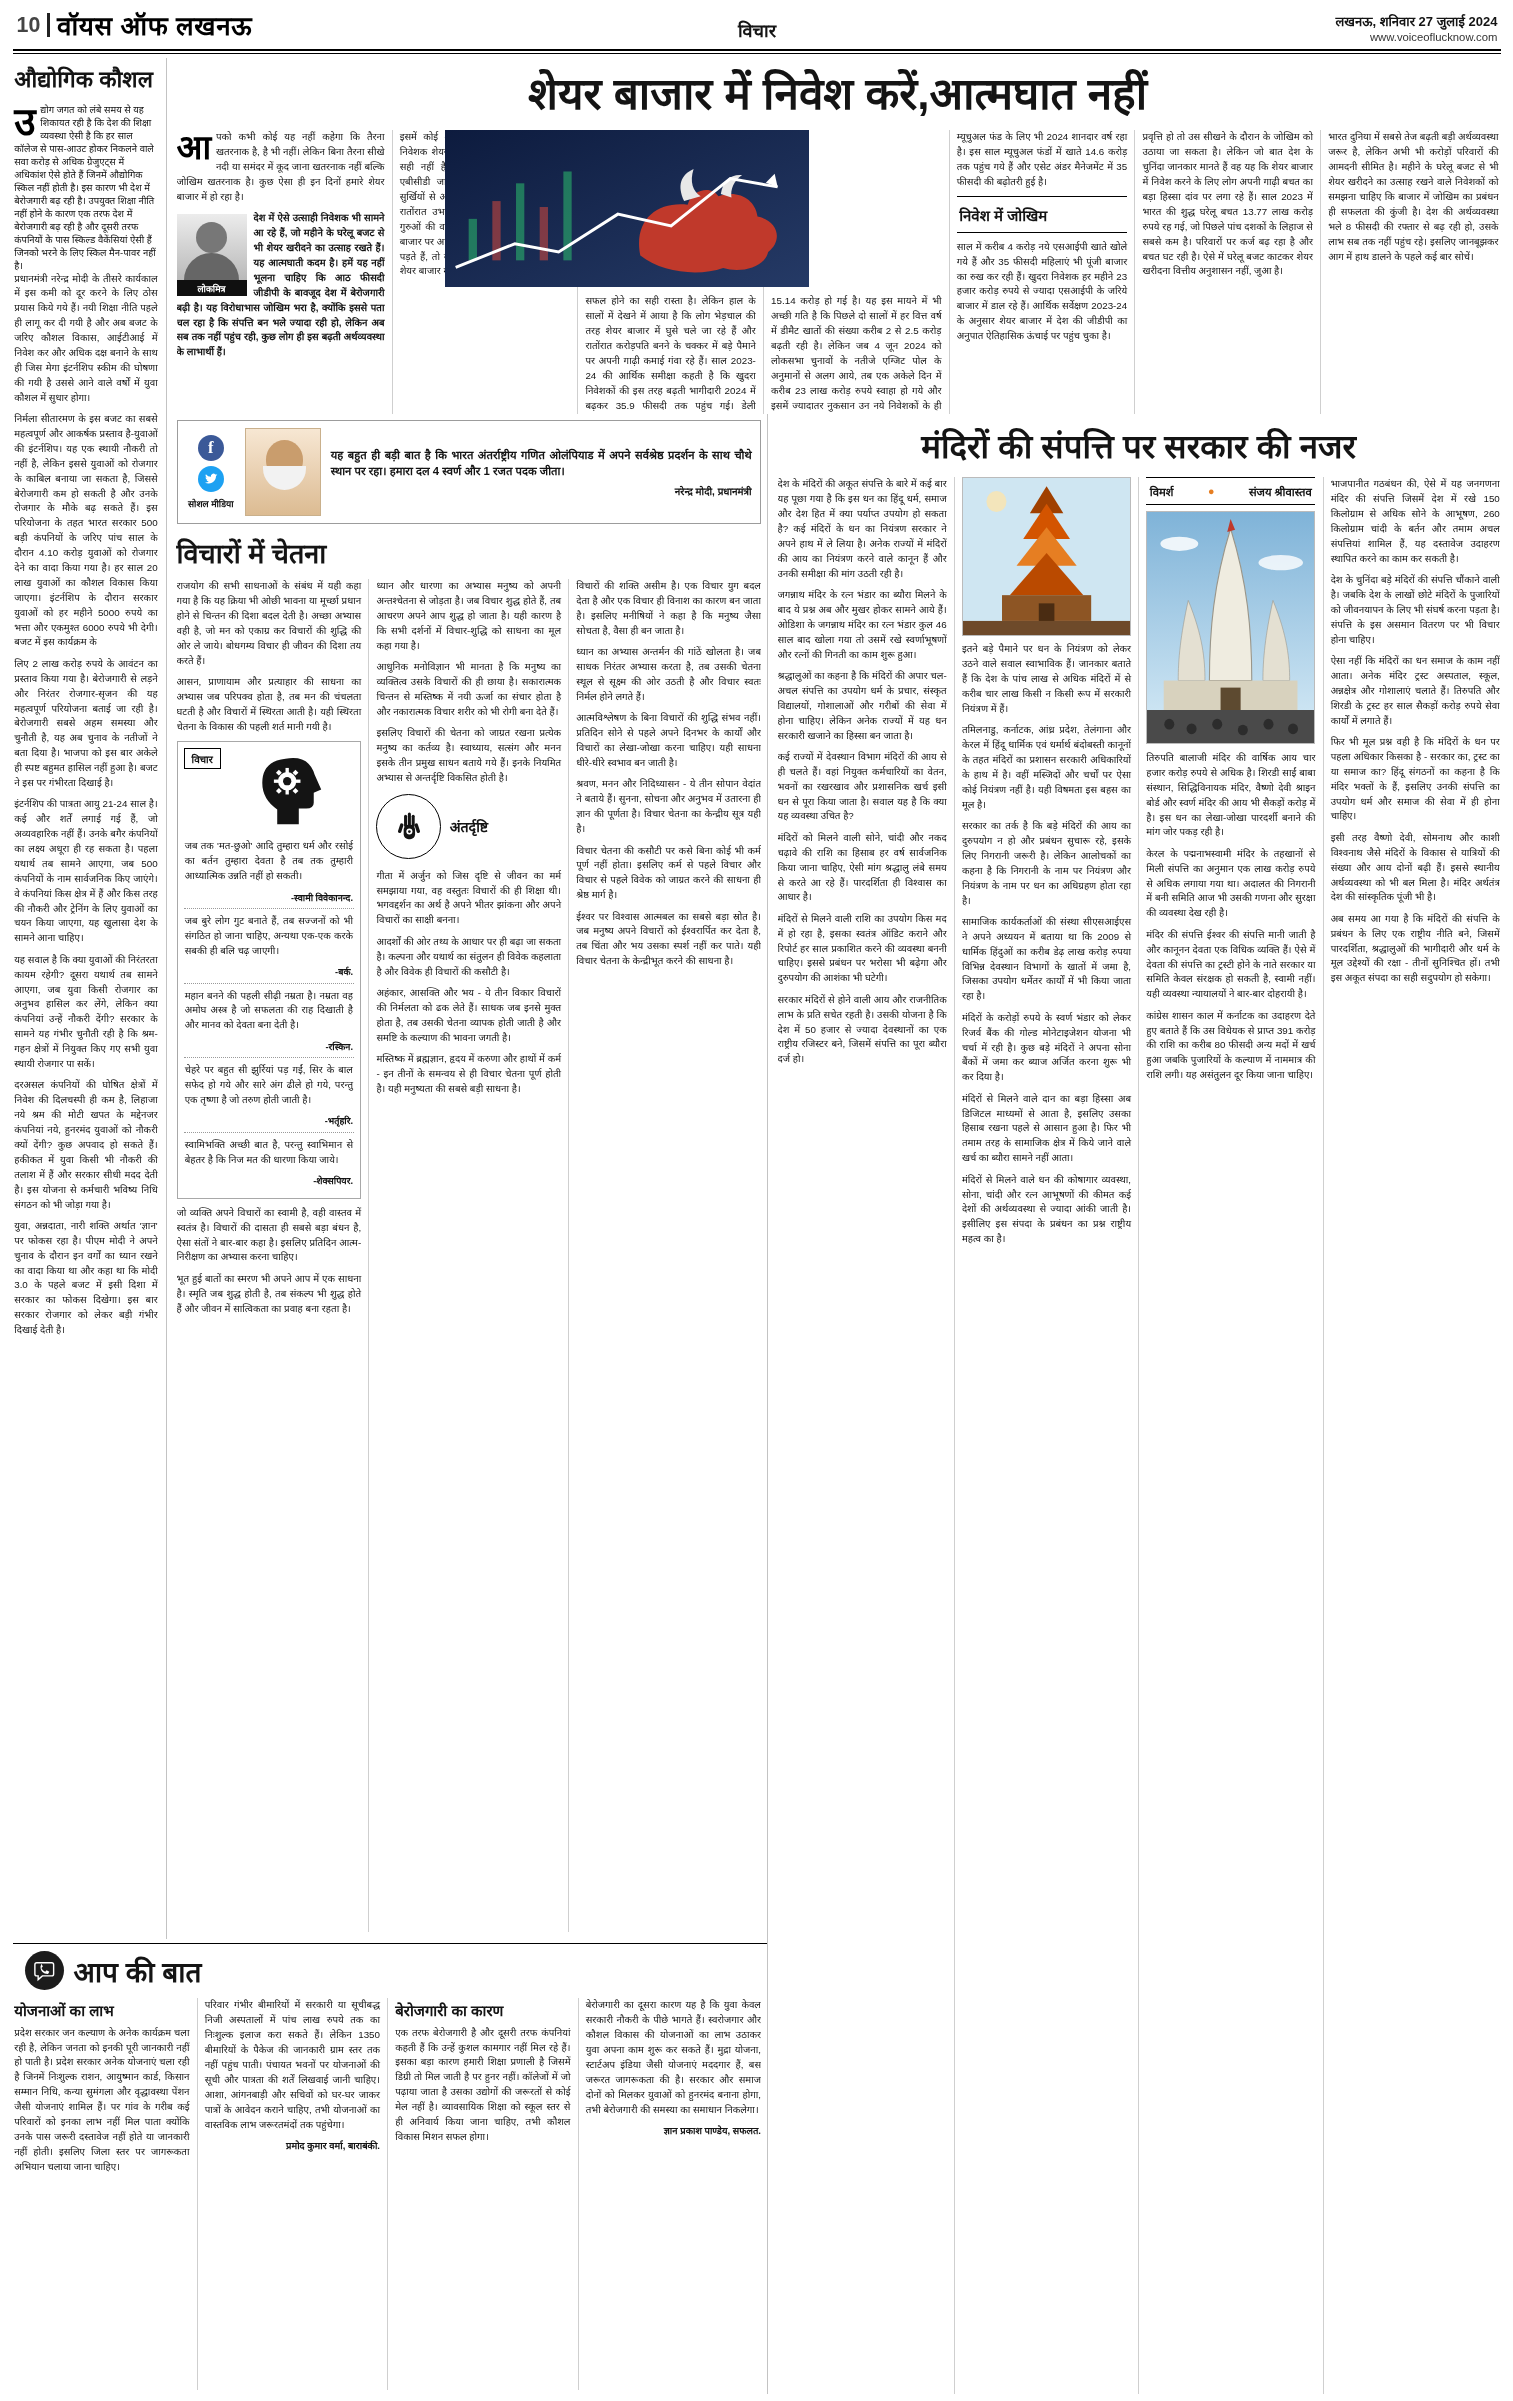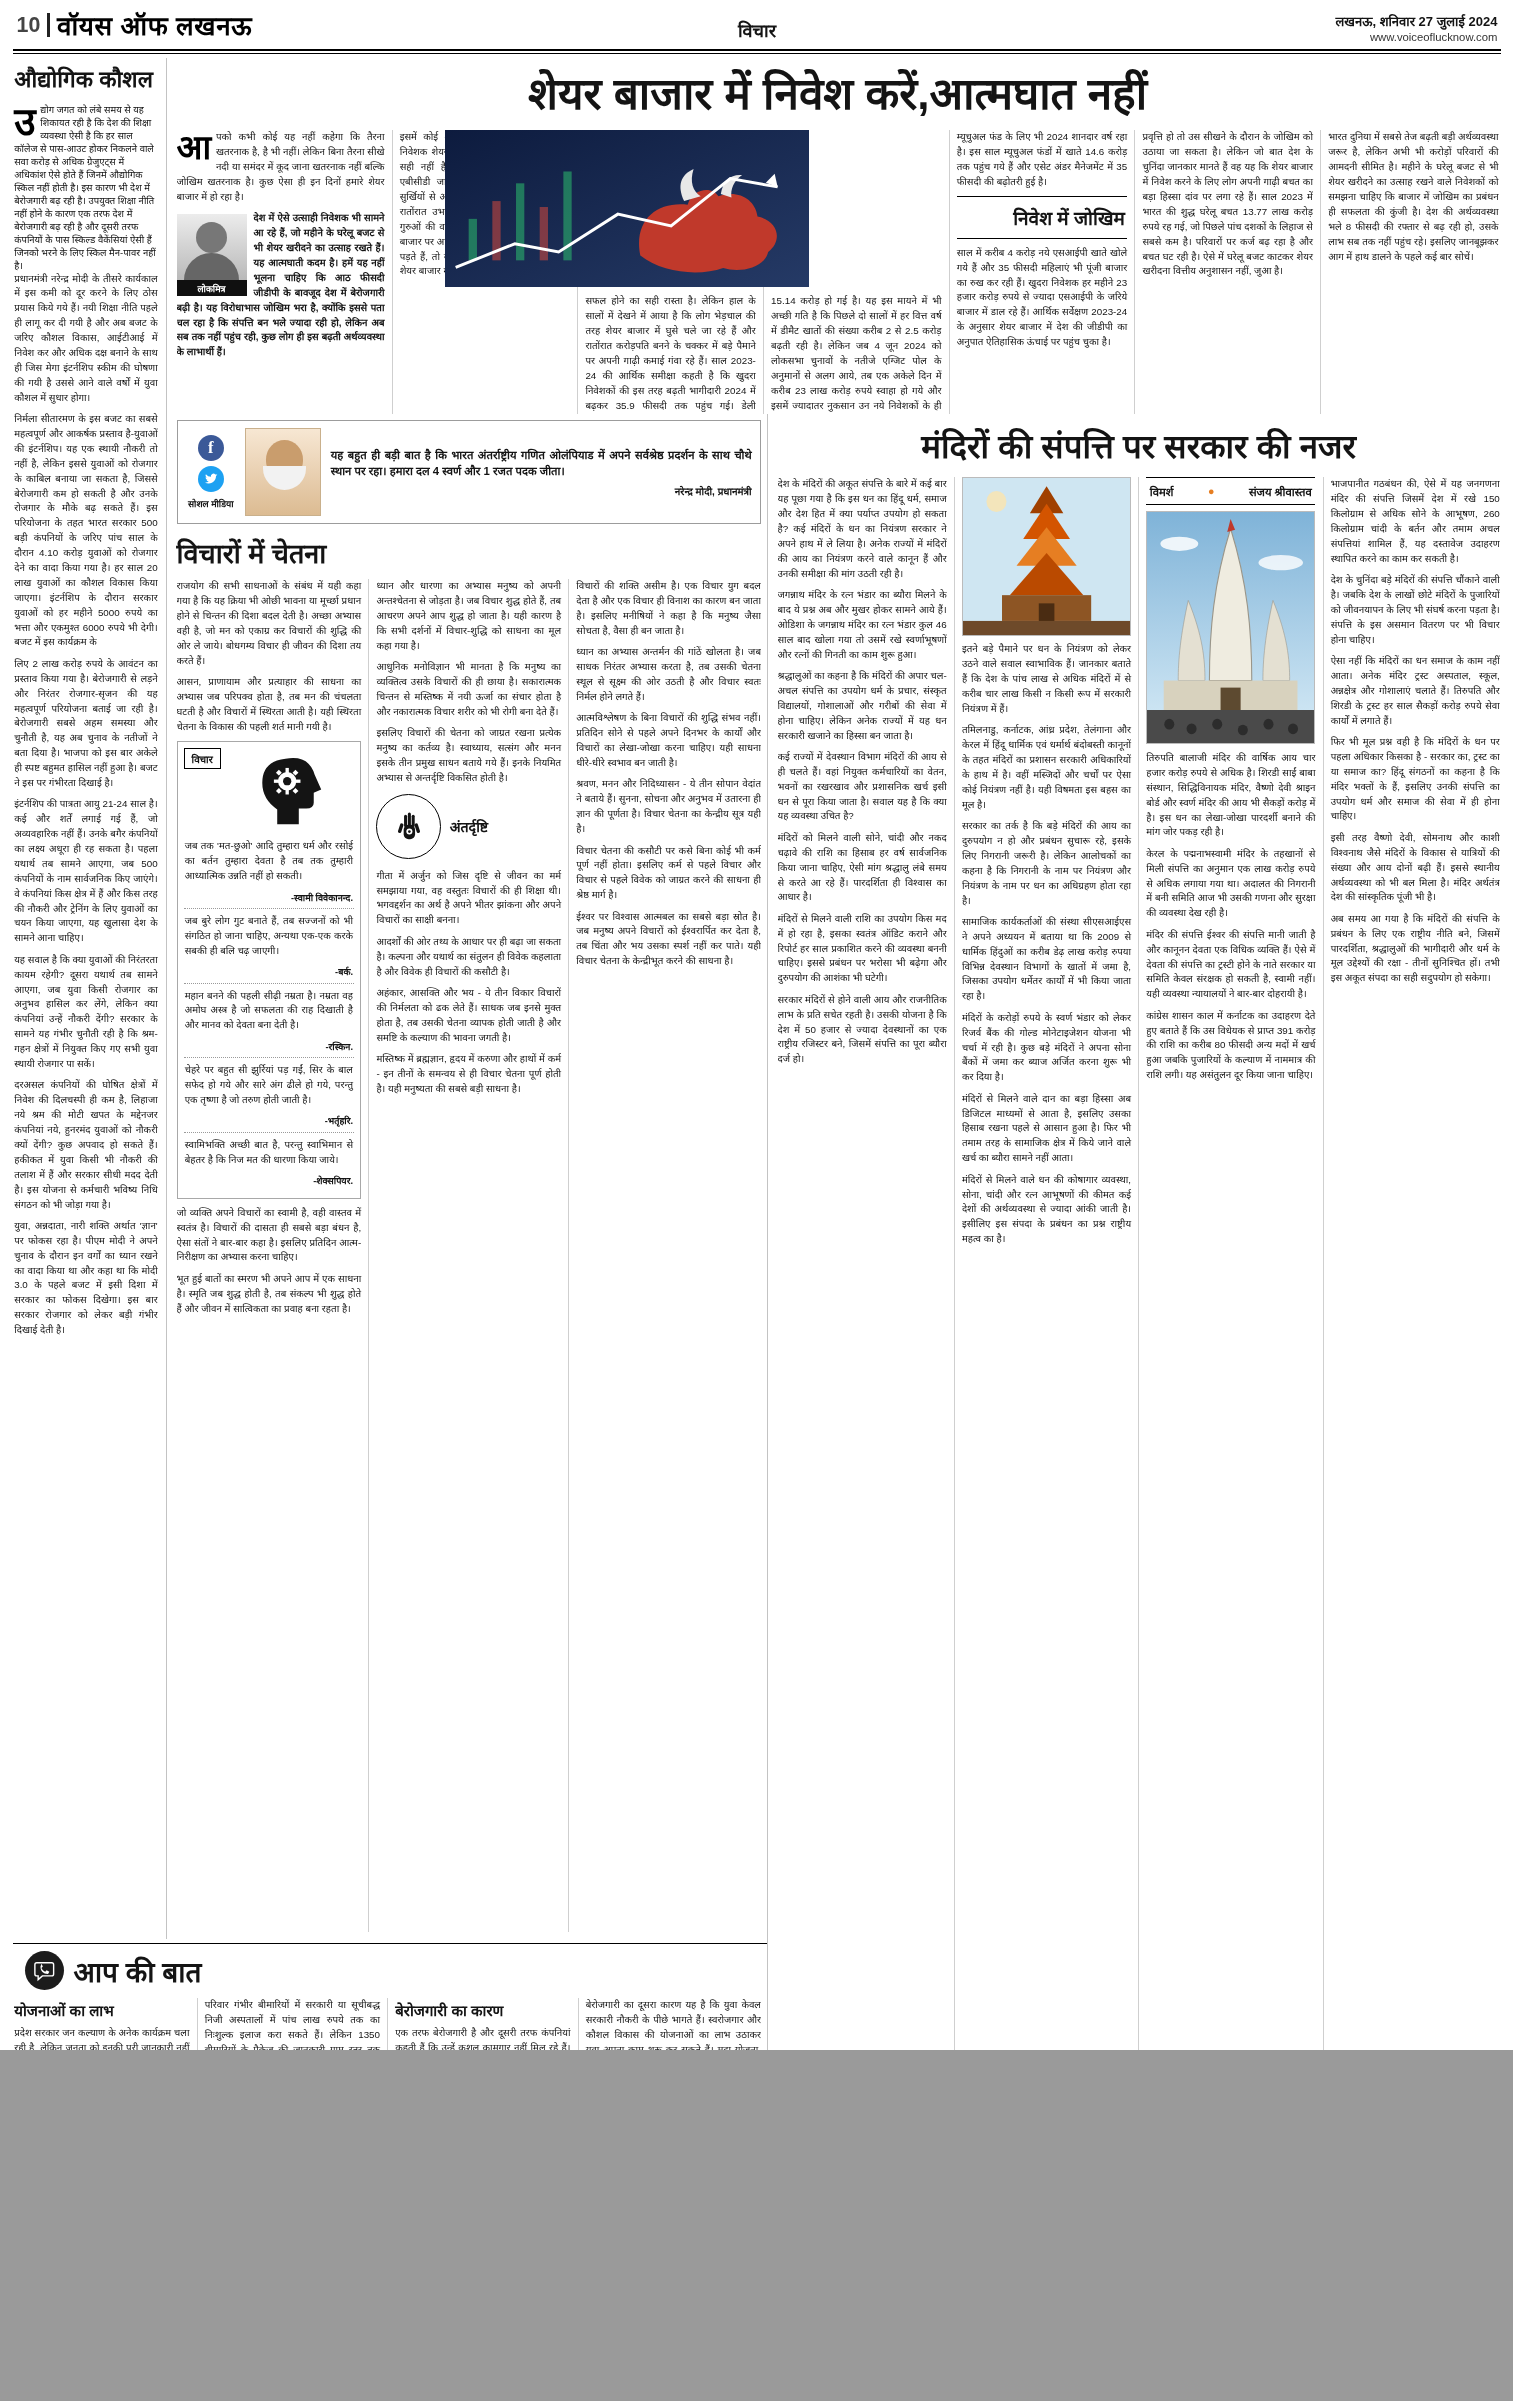--- a/index.html
+++ b/index.html
@@ -1,18 +1,18 @@
 <!DOCTYPE html>
 <html lang="hi" style="font-size:9.5px"><head>
 <meta charset="utf-8">
 <style>
   * { margin:0; padding:0; box-sizing:border-box; }
   html,body { background:#9a9a9a; }
   .page {
-    width:1514px; height:2050px; margin:0 auto; background:#ffffff;
+    width:1514px; height:2401px; margin:0 auto; background:#ffffff;
     font-family:"Liberation Sans","DejaVu Sans",sans-serif; color:#141414;
     padding:6px 13px 8.3px; position:relative; overflow:hidden;
   }
   
   .hdr { position:relative; display:flex; justify-content:space-between; align-items:flex-end; padding:2.4px 3.6px 6px; height:43px; }
   .hdr-left { display:flex; align-items:center; gap:7.1px; }
   .pageno { font-size:21.4px; font-weight:bold; color:#444; }
   .hdr-bar { width:2.4px; height:24px; background:#222; }
   .masthead { font-size:26px; font-weight:bold; color:#000; letter-spacing:0.6px; }
   .hdr-center { position:absolute; left:50%; transform:translateX(-50%); bottom:7.1px; font-size:18px; font-weight:bold; }
@@ -60,21 +60,21 @@
   .share-article .dropcap { font-size:34px; }
   .opening p, .opening { font-size:9.8px; }
   .author-box { float:left; width:70px; margin:2.4px 7.1px 2.4px 0;text-decoration:underline; }
   .author-photo { width:70px; height:66px; background:linear-gradient(#ececec,#b9b9b9); position:relative; overflow:hidden; }
   .author-photo::before { content:""; position:absolute; width:31px; height:31px; border-radius:50%; background:#777; left:19.6px; top:8.3px; }
   .author-photo::after { content:""; position:absolute; width:55px; height:30px; border-radius:27px 27px 0 0; background:#666; left:7.7px; bottom:-3.6px; }
   .author-caption { background:#101010; color:#fff; font-size:9px; font-weight:bold; text-align:center; padding:1.8px 0; }
   .standfirst { font-size:12px; font-weight:bold; line-height:1.5; text-align:justify; }
   .under-img { padding-top:164px !important; }
   .bull-img { position:absolute; left:268px; top:0; width:364px; height:157px; z-index:2; }
-  .risk-box { border-top:1.8px solid #000; border-bottom:1.8px solid #000; text-align:right; font-size:19px; font-weight:bold; padding:7.1px 2.4px; margin:6px 0 7.1px; }
+  .risk-box { border-top:1.8px solid #000; border-bottom:1.8px solid #000; text-align:left; font-size:15px; font-weight:bold; padding:7.1px 2.4px; margin:6px 0 7.1px; }
 
   
   .social-box { border:0.6px solid #9c9c9c; padding:7.1px 8.3px; display:flex; gap:9.5px; align-items:center; height:104px; overflow:hidden; }
   .social-icons { width:50px; text-align:center; flex:none; }
   .icon-circle { width:26px; height:26px; border-radius:50%; margin:0 auto 4.7px; display:flex; align-items:center; justify-content:center; }
   .fb { background:#3b5998; color:#fff; font-size:16.6px; font-weight:bold; font-family:"Liberation Serif",serif; }
   .tw { background:#1da1f2; }
   .social-label { font-size:9px; font-weight:bold; margin-top:1.2px; }
   .modi-photo { width:76px; height:88px; flex:none; background:linear-gradient(#f7e7d3,#dcbb92); position:relative; overflow:hidden; border:0.6px solid #c9b08c; }
   .modi-photo::before { content:""; position:absolute; width:37px; height:39px; border-radius:50% 50% 46% 46%; background:#c99d6d; left:19.6px; top:10.7px; }

